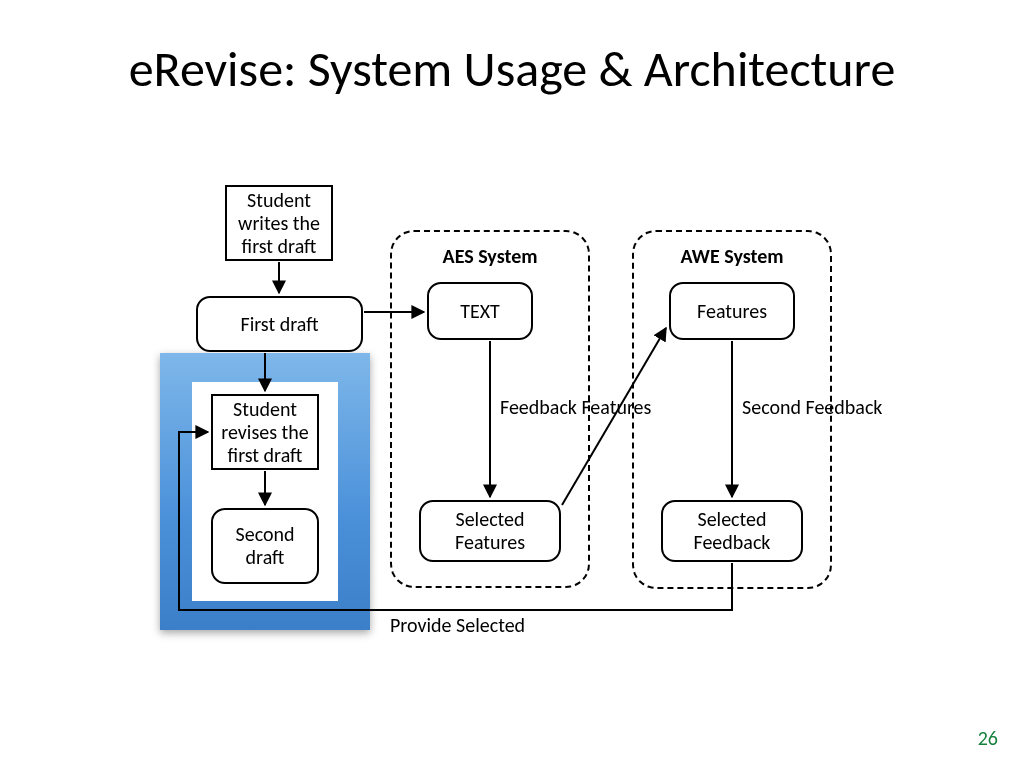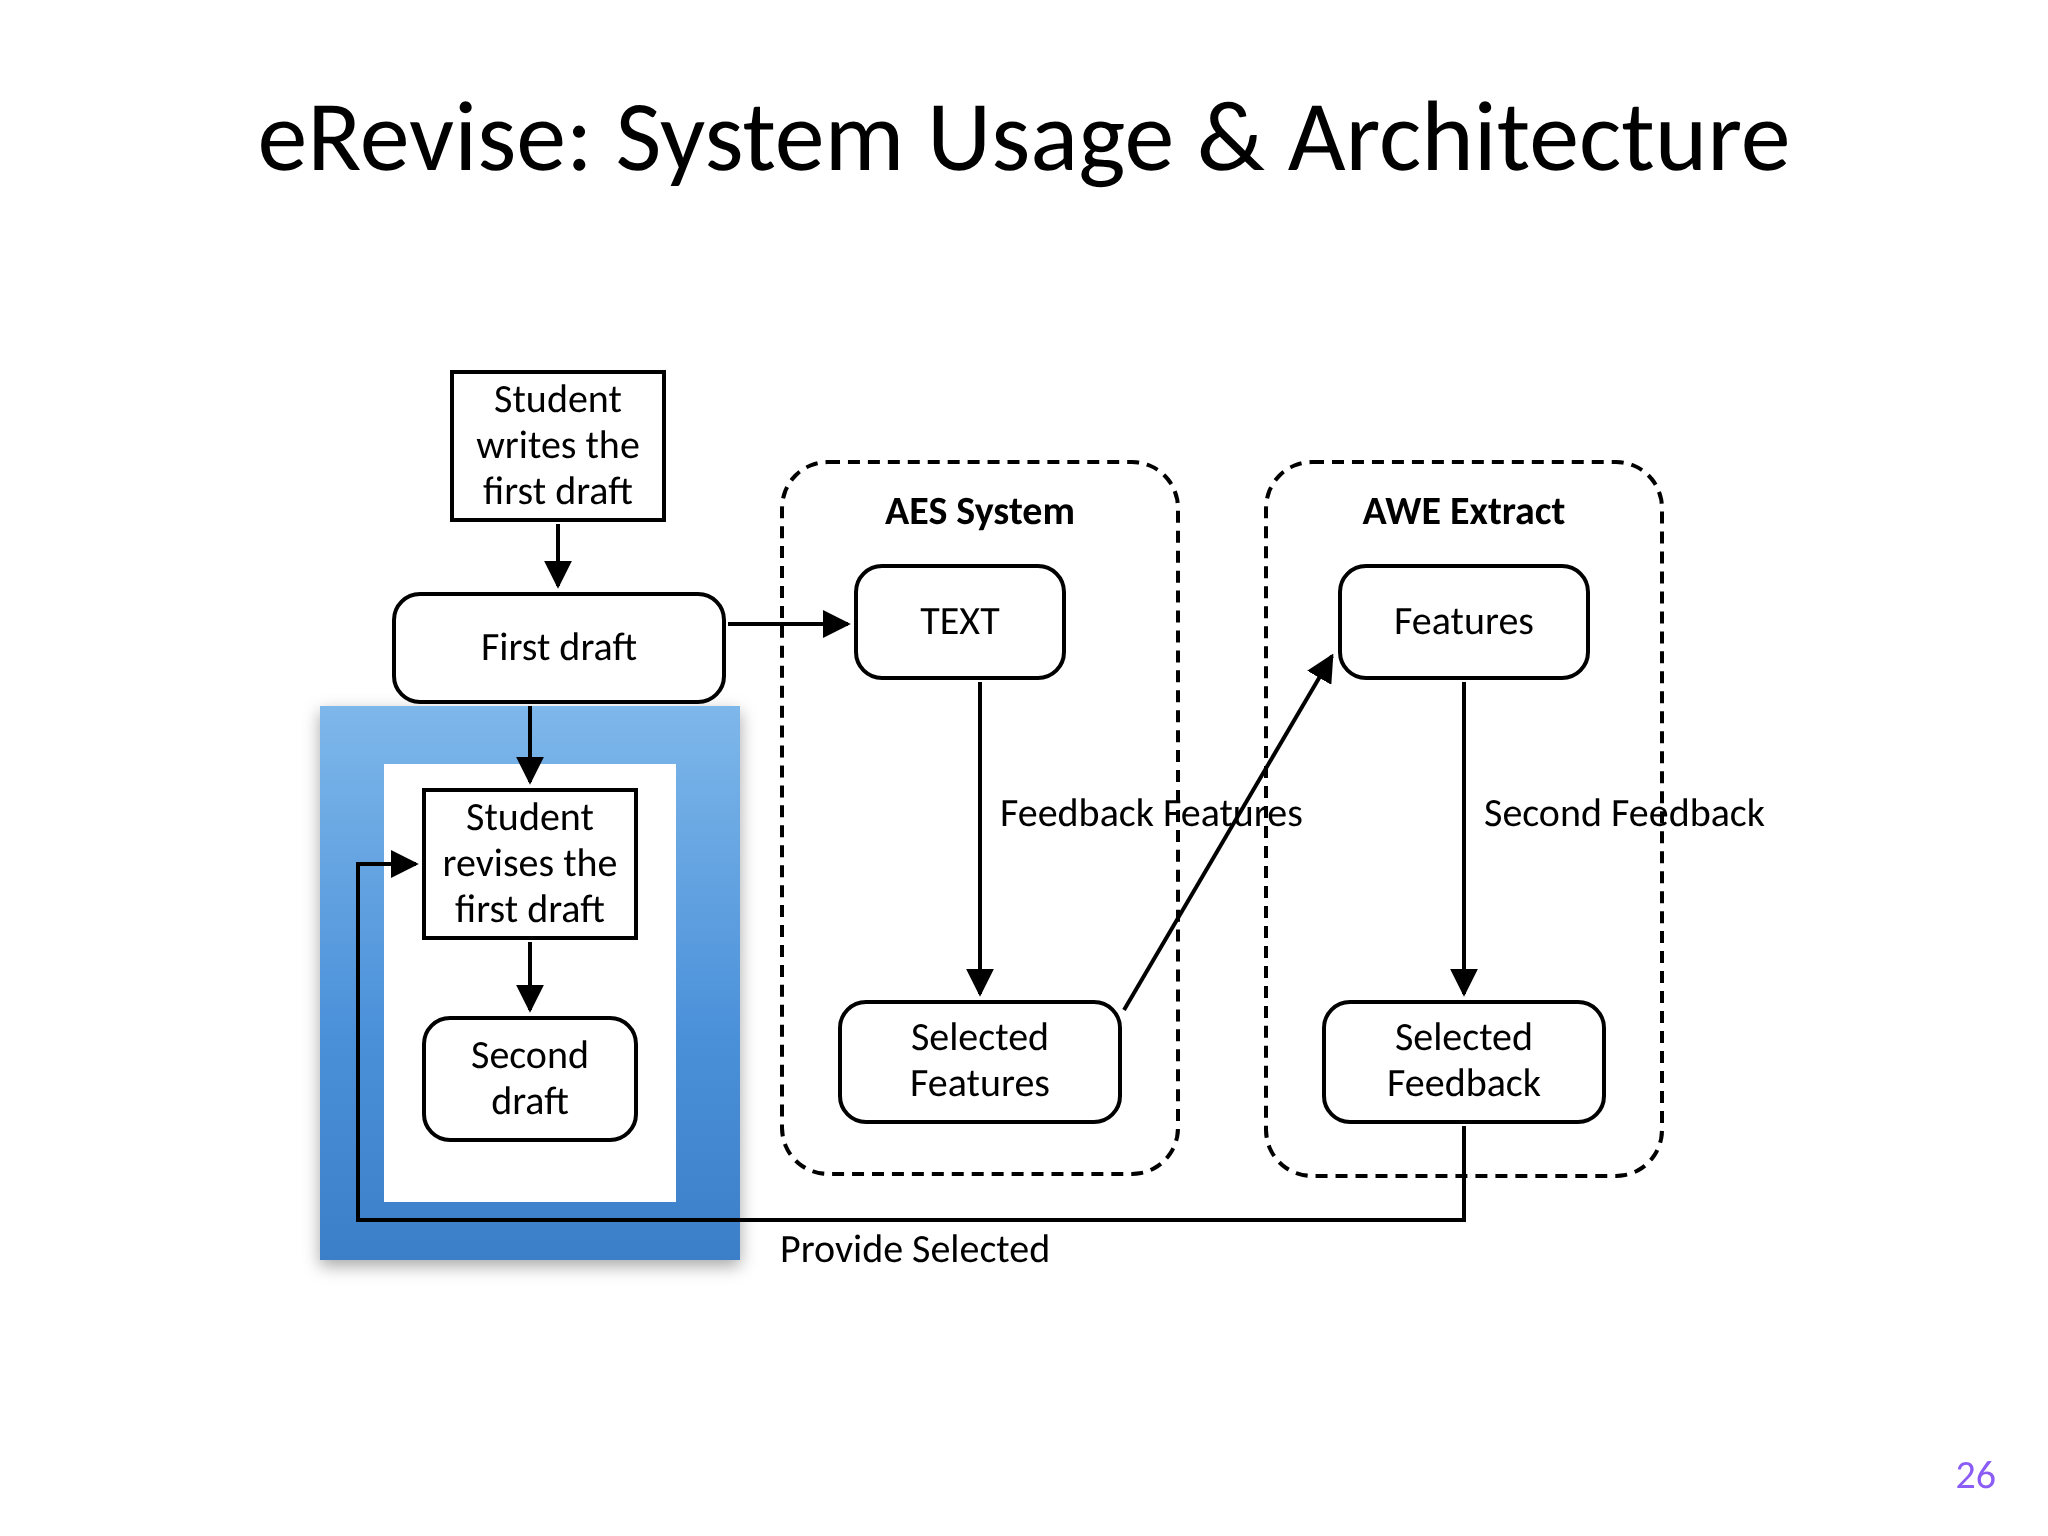--- a/index.html
+++ b/index.html
@@ -69,60 +69,60 @@
   }
   .edge-label {
     position: absolute;
     font-size: 20px;
     line-height: 1.1;
   }
   .page-num {
     position: absolute;
     right: 26px;
     bottom: 18px;
-    color: #8b5cf6;
+    color: #15803d;
     font-size: 20px;
   }
   svg { position: absolute; left: 0; top: 0; }
 </style>
 </head>
 <body>
 
 <div class="slide">
 
   <div class="title">eRevise: System Usage &amp; Architecture</div>
 
   <div class="canvas">
 
     <div class="highlight-frame" style="left:160px; top:353px; width:210px; height:277px;"></div>
     <div class="highlight-inner" style="left:192px; top:382px; width:146px; height:219px;"></div>
 
     <div class="dashed-group" style="left:390px; top:230px; width:200px; height:358px;"></div>
     <div class="group-label" style="left:390px; top:244px; width:200px;">AES System</div>
 
     <div class="dashed-group" style="left:632px; top:230px; width:200px; height:359px;"></div>
-    <div class="group-label" style="left:632px; top:244px; width:200px;">AWE Extract</div>
+    <div class="group-label" style="left:632px; top:244px; width:200px;">AWE System</div>
 
     <div class="box" style="left:225px; top:185px; width:108px; height:76px;">
       <span style="white-space:pre-line;">Student
 writes the
 first draft</span>
     </div>
 
     <div class="box rounded" style="left:196px; top:296px; width:167px; height:56px;">
       <span>First draft</span>
     </div>
 
     <div class="box" style="left:211px; top:394px; width:108px; height:76px;">
       <span style="white-space:pre-line;">Student
 revises the
 first draft</span>
     </div>
 
-    <div class="box rounded" style="left:211px; top:508px; width:108px; height:63px;">
+    <div class="box rounded" style="left:211px; top:508px; width:108px; height:76px;">
       <span style="white-space:pre-line;">Second
 draft</span>
     </div>
 
     <div class="box rounded" style="left:427px; top:282px; width:106px; height:58px;">
       <span>TEXT</span>
     </div>
 
     <div class="box rounded" style="left:419px; top:500px; width:142px; height:62px;">
       <span style="white-space:pre-line;">Selected

